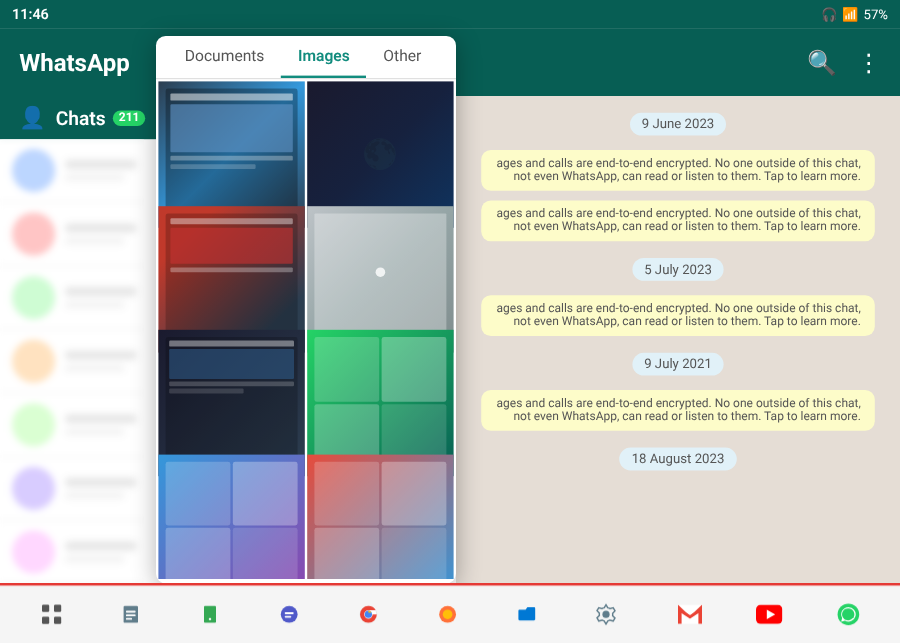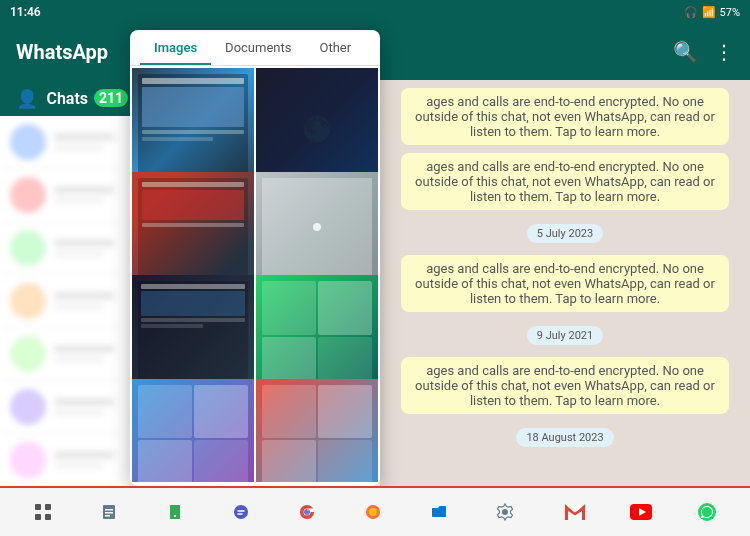--- a/index.html
+++ b/index.html
@@ -79,21 +79,21 @@
     }
     .chats-label {
       color: white;
       font-size: 16px;
       font-weight: 600;
       text-align: right;
     }
     .chats-badge {
       background: #25d366;
       color: white;
-      font-size: 14px;
+      font-size: 10px;
       font-weight: 700;
       border-radius: 10px;
       padding: 1px 5px;
       margin-left: 6px;
     }
     .chats-avatar-icon {
       color: rgba(255,255,255,0.7);
       font-size: 18px;
       margin-right: 8px;
     }
@@ -257,23 +257,23 @@
       background: rgba(225,245,254,0.85);
       color: #555;
       font-size: 11px;
       padding: 3px 10px;
       border-radius: 10px;
     }
     .system-msg {
       background: rgba(255,255,200,0.9);
       border-radius: 8px;
       padding: 6px 12px;
-      font-size: 13px;
+      font-size: 10px;
       color: #555;
-      text-align: center;
+      text-align: right;
       max-width: 95%;
       align-self: center;
     }
 
     
     .chat-input-bar {
       height: 50px;
       background: #f0f0f0;
       display: flex;
       align-items: center;
@@ -449,22 +449,22 @@
     <div class="sidebar-avatar" style="background:#ffc6ff;"></div>
     <div class="sidebar-text">
         <div class="sidebar-name-bar"></div>
         <div class="sidebar-msg-bar"></div>
       </div>
   </div>
 </div>
 
 <div class="media-panel">
   <div class="media-tabs">
+    <div class="media-tab">Documents</div>
     <div class="media-tab active">Images</div>
-    <div class="media-tab">Documents</div>
     <div class="media-tab">Other</div>
   </div>
   <div class="media-grid">
     <div class="media-thumb thumb-1">
       <div class="media-thumb-inner">
         <div style="width:90%;height:90%;background:rgba(0,0,0,0.3);border-radius:2px;display:flex;flex-direction:column;gap:3px;padding:4px;">
           <div style="height:6px;background:rgba(255,255,255,0.5);border-radius:1px;"></div>
           <div style="height:40px;background:rgba(100,150,200,0.6);border-radius:1px;"></div>
           <div style="height:4px;background:rgba(255,255,255,0.3);border-radius:1px;"></div>
           <div style="height:4px;background:rgba(255,255,255,0.2);border-radius:1px;width:70%;"></div>
@@ -542,20 +542,23 @@
 <div class="chat-area">
   <div class="chat-header">
     <div class="chat-contact-name">ol@Beebom</div>
     <div class="chat-header-icons">
       <span class="chat-header-icon">📹</span>
       <span class="chat-header-icon">📞</span>
       <span class="chat-header-icon">⋮</span>
     </div>
   </div>
   <div class="chat-messages">
+    <div class="date-divider">
+      <span class="date-badge">9 June 2023</span>
+    </div>
     <div class="system-msg">ages and calls are end-to-end encrypted. No one outside of this chat, not even WhatsApp, can read or listen to them. Tap to learn more.</div>
     <div class="system-msg">ages and calls are end-to-end encrypted. No one outside of this chat, not even WhatsApp, can read or listen to them. Tap to learn more.</div>
     <div class="date-divider">
       <span class="date-badge">5 July 2023</span>
     </div>
     <div class="system-msg">ages and calls are end-to-end encrypted. No one outside of this chat, not even WhatsApp, can read or listen to them. Tap to learn more.</div>
     <div class="date-divider">
       <span class="date-badge">9 July 2021</span>
     </div>
     <div class="system-msg">ages and calls are end-to-end encrypted. No one outside of this chat, not even WhatsApp, can read or listen to them. Tap to learn more.</div>

